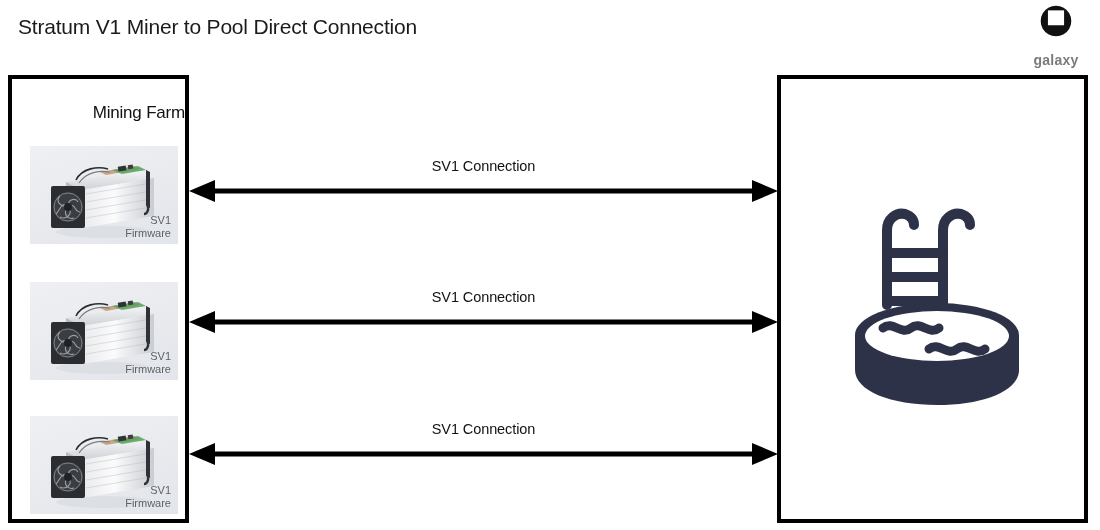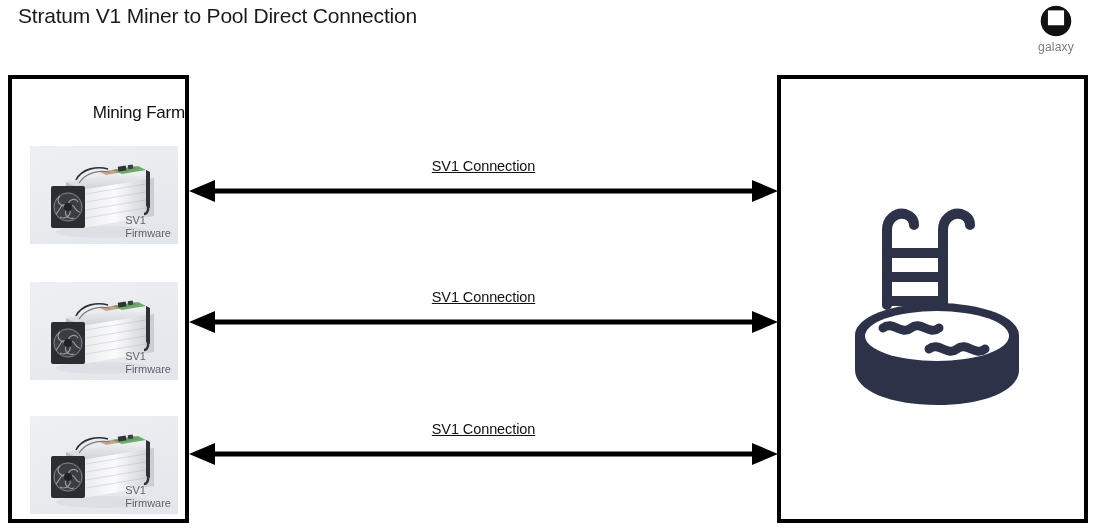--- a/index.html
+++ b/index.html
@@ -13,21 +13,21 @@
     position: relative;
     overflow: hidden;
     font-family: "Liberation Sans", sans-serif;
     color: #111111;
   }
 
   
   #header-area {
     position: absolute;
     left: 18px;
-    top: 3px;
+    top: 14px;
     width: 700px;
   }
   #diagram-title {
     font-size: 21px;
     font-weight: 400;
     letter-spacing: -0.2px;
     color: #1b1b1b;
     line-height: 1.25;
     white-space: nowrap;
   }
@@ -48,24 +48,25 @@
     width: 60px;
     text-align: center;
   }
   #brand-mark {
     width: 34px;
     height: 34px;
     margin: 0 auto;
     display: block;
   }
   #brand-name {
-    font-size: 12px;
+    font-size: 14px;
     color: #7b7b7b;
-    margin-top: 2px;
+    margin-top: 14px;
     letter-spacing: 0.2px;
+    font-weight: bold;
   }
 
   
   .node-box {
     position: absolute;
     background: #ffffff;
     border: 4px solid #000000;
     box-sizing: border-box;
   }
   #mining-farm-box {
@@ -105,21 +106,21 @@
   #miner-card-1 { top: 67px; }
   #miner-card-2 { top: 203px; }
   #miner-card-3 { top: 337px; }
 
   .miner-art { position: absolute; inset: 0; }
 
   .miner-label {
     position: absolute;
     right: 7px;
     bottom: 4px;
-    text-align: left;
+    text-align: right;
     line-height: 1.18;
     color: #5d6066;
     font-size: 11px;
     text-shadow: 0 0 2px rgba(240,242,245,0.95);
   }
   .miner-label .label-line2 { display: block; }
 
   
   .connection {
     position: absolute;
@@ -133,21 +134,20 @@
 
   .connection-label {
     position: absolute;
     left: 0;
     right: 0;
     top: 0;
     text-align: center;
     font-size: 14.5px;
     color: #111111;
     letter-spacing: -0.1px;
-    text-decoration: underline;
   }
   .connection-arrow {
     position: absolute;
     left: 0;
     top: 22px;
     width: 589px;
     height: 22px;
   }
 
   

